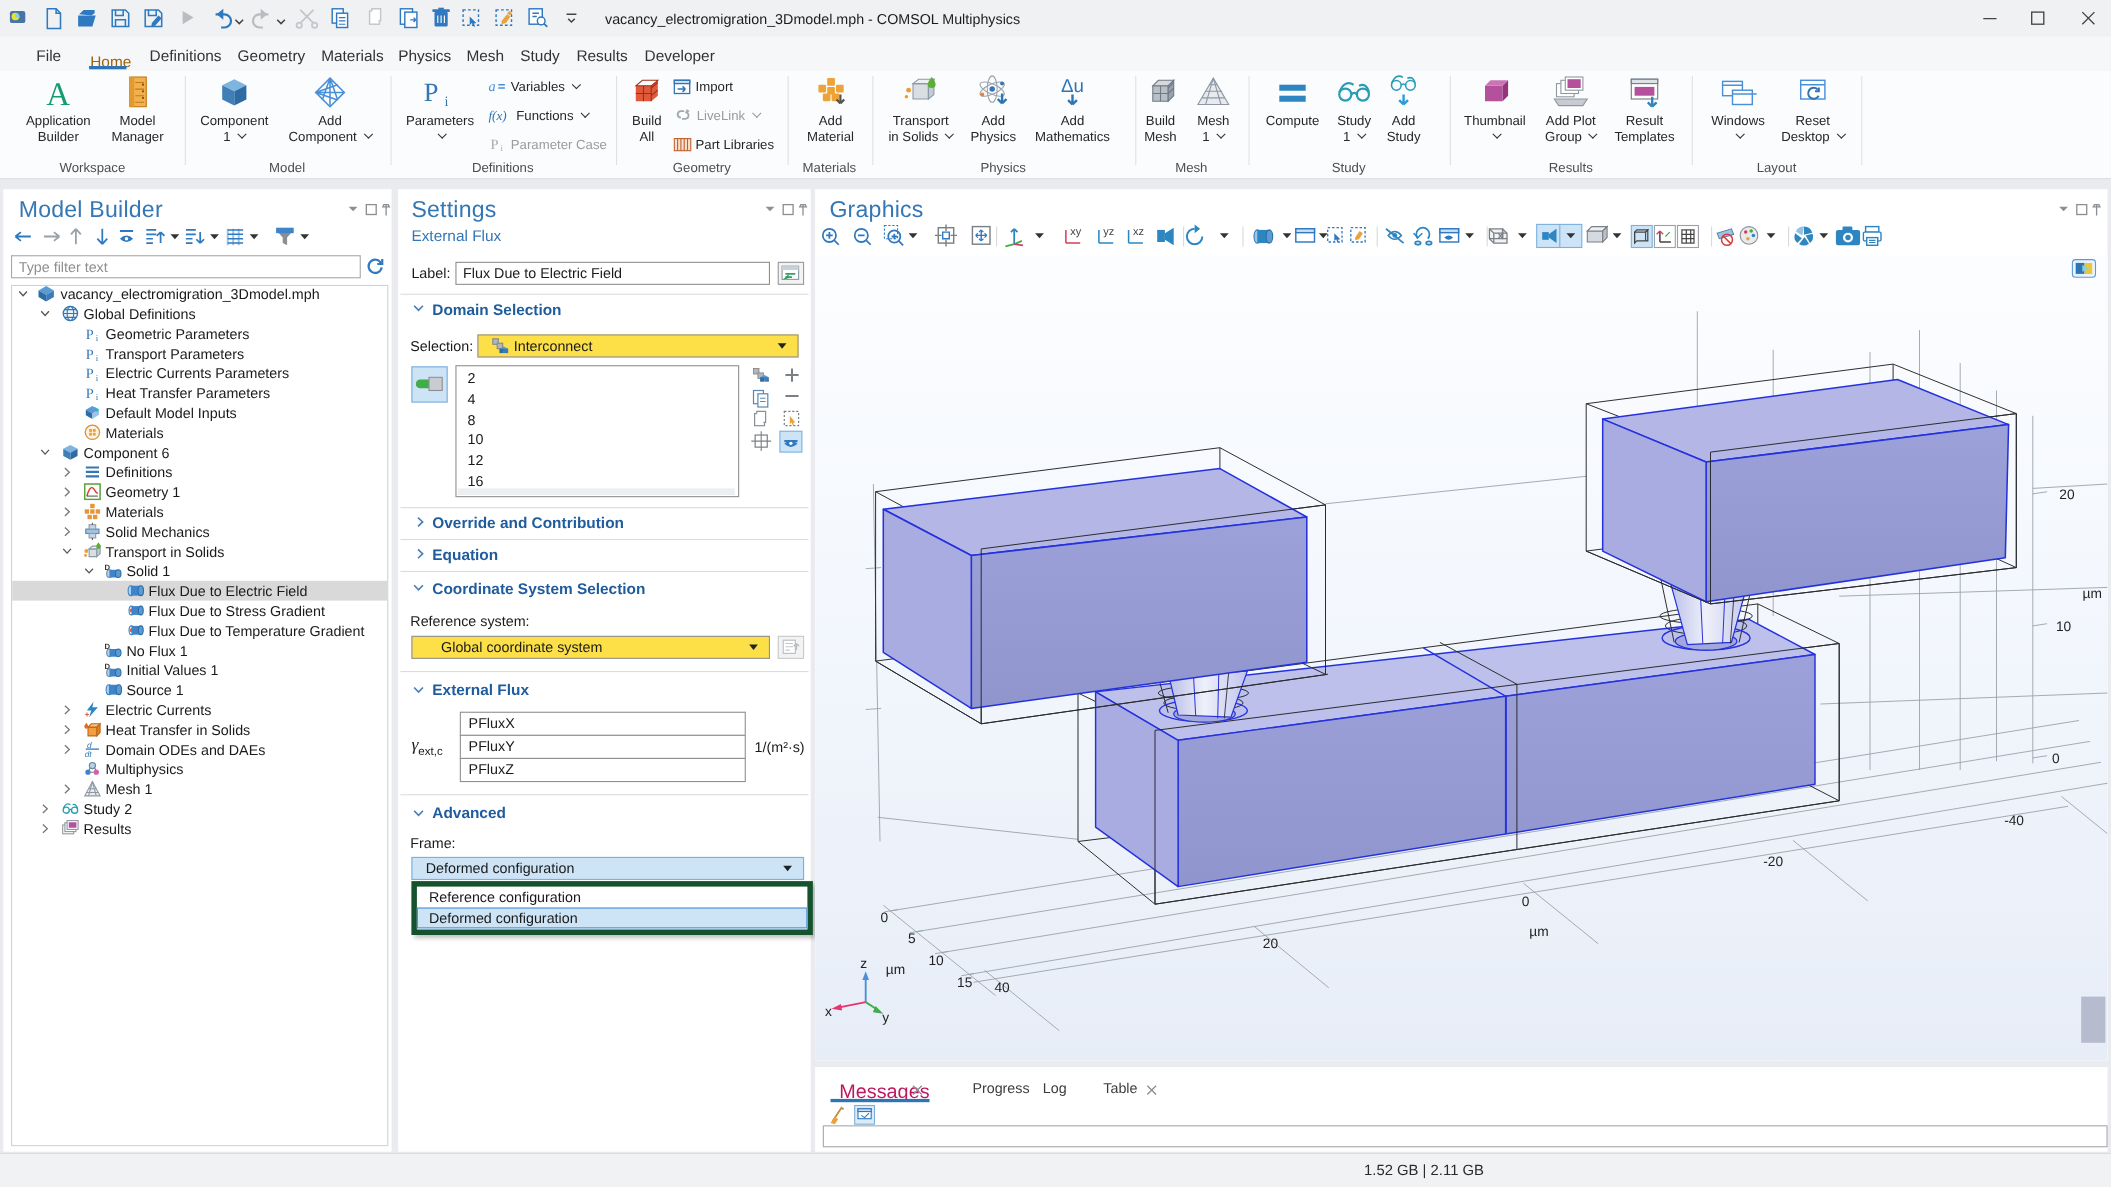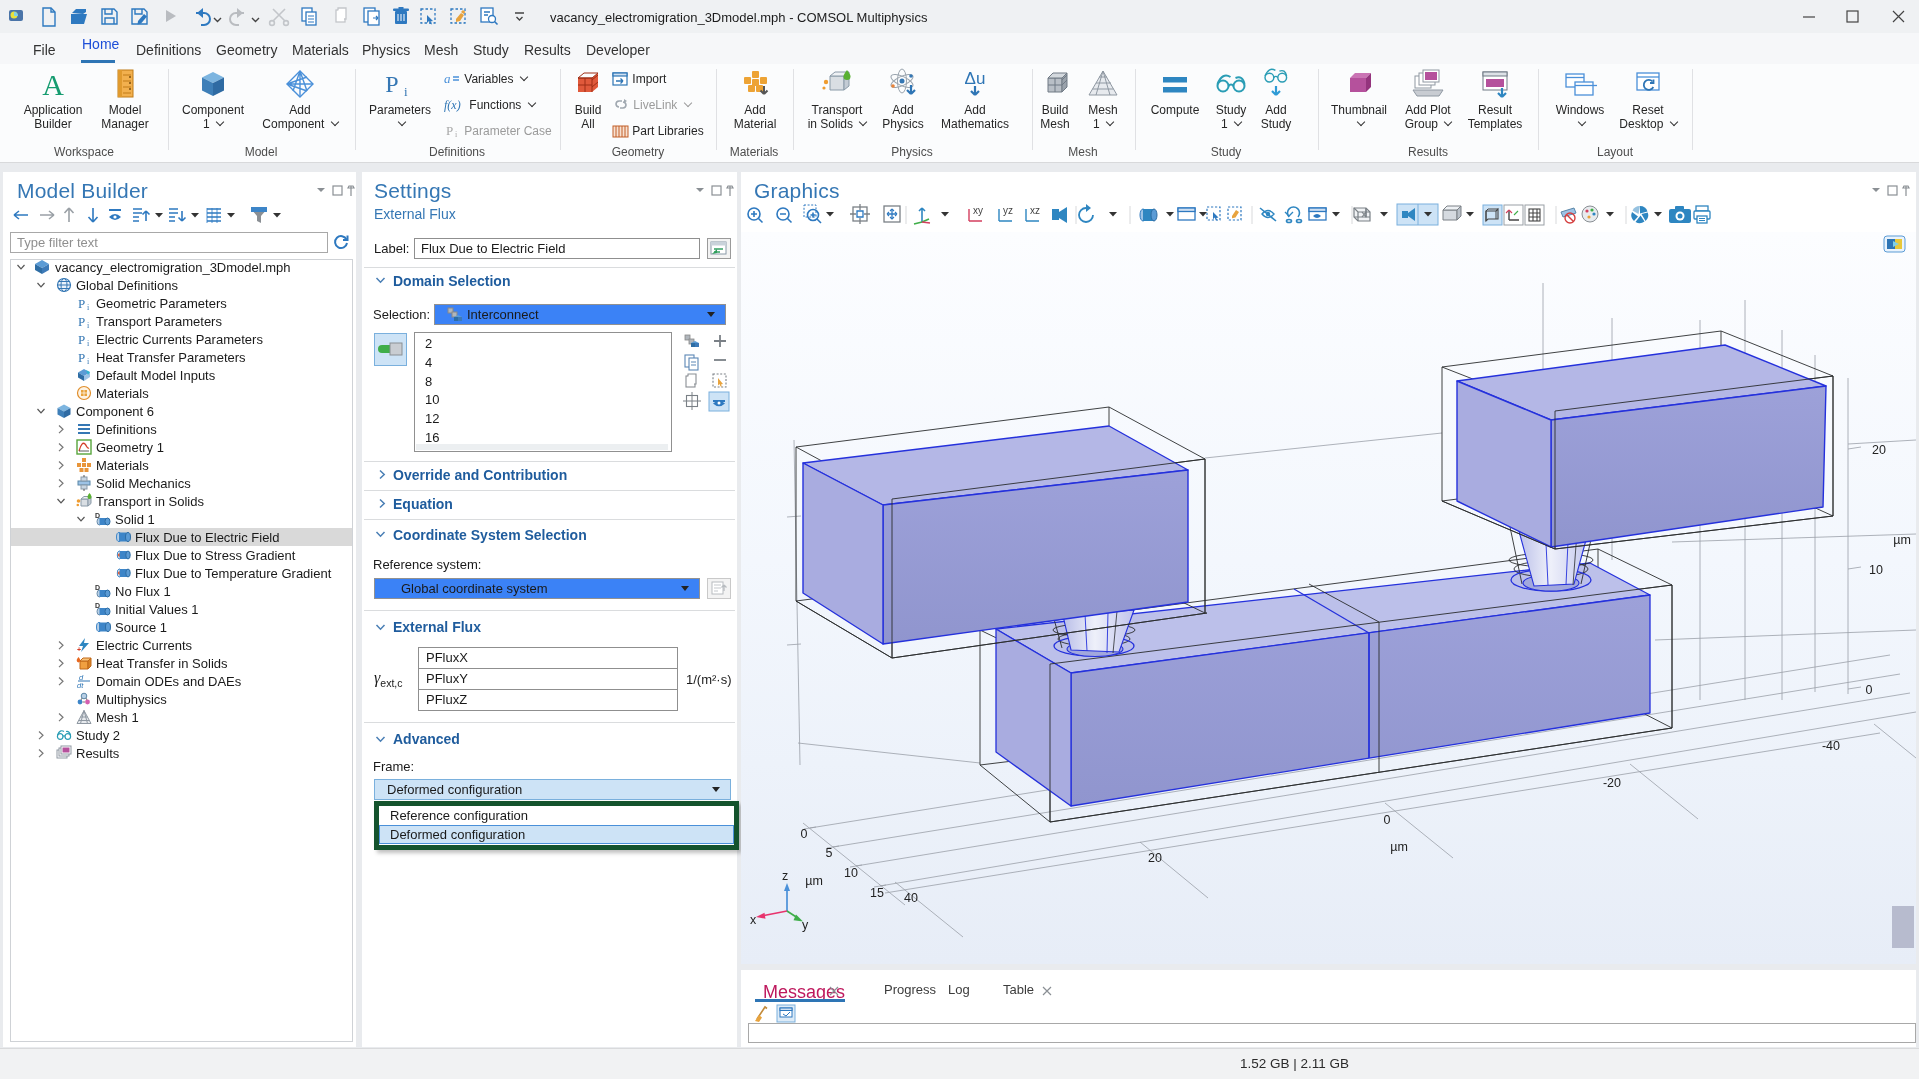--- a/index.html
+++ b/index.html
@@ -5,21 +5,21 @@
 html,body{margin:0;padding:0}
 body{width:1919px;height:1079px;background:#e9ebee;font-family:"Liberation Sans",sans-serif;overflow:hidden;position:relative;font-size:13px;color:#1a1a1a}
 .a{position:absolute}
 .panel{position:absolute;background:#fff}
 .pt{font-size:21px;color:#3577b4;letter-spacing:.2px}
 .sub{font-size:14px;color:#3577b4}
 .sec{font-size:14px;color:#1f5c9d;font-weight:bold}
 .dd{display:inline-block;width:5px;height:5px;border-right:1.4px solid #333;border-bottom:1.4px solid #333;transform:rotate(45deg);margin-left:4px;vertical-align:3px}
 .ddg{border-color:#9b9b9b}
 .inp{position:absolute;background:#fff;border:1px solid #8f8f8f;font-size:13px;color:#1a1a1a}
-.drop{position:absolute;background:#3b82f6;border:1px solid #919191;font-size:13px}
+.drop{position:absolute;background:#fde047;border:1px solid #919191;font-size:13px}
 .arr{position:absolute;width:0;height:0;border-left:4px solid transparent;border-right:4px solid transparent;border-top:5px solid #222}
 .gl{font-size:12px;color:#4d4d4d;text-align:center;position:absolute;bottom:3px}
 .rsep{position:absolute;top:5px;bottom:12px;width:1px;background:#e0e1e4}
 .rbtn{position:absolute;text-align:center;font-size:12px;color:#262626;line-height:14px}
 .rsm{position:absolute;font-size:12px;color:#262626;height:17px;line-height:17px;white-space:nowrap}
 .trow{position:absolute;height:18px;font-size:13px;white-space:nowrap}
 .tc{position:absolute;top:4px}
 .ti{position:absolute;top:1px}
 .tt{position:absolute;top:2px}
 .ticon{display:inline-block;vertical-align:middle;margin-top:-2px}
@@ -102,21 +102,21 @@
 <div class="a" style="left:550px;top:10px;font-size:13px;color:#1c1c1c">vacancy_electromigration_3Dmodel.mph - COMSOL Multiphysics</div>
 
 <svg class="a" style="left:1795px;top:6px" width="120" height="22" viewBox="0 0 120 22">
  <path d="M8 11h12" stroke="#444" stroke-width="1.2" fill="none"></path>
  <rect x="52" y="5" width="11" height="11" stroke="#444" stroke-width="1.2" fill="none"></rect>
  <path d="M98 5l11 11M109 5L98 16" stroke="#444" stroke-width="1.2" fill="none"></path>
 </svg>
 
 <div class="a" style="left:0;top:33px;width:1919px;height:31px;background:#f6f7f9"></div>
 <div class="mtab" style="left:33px;top:42px">File</div>
-<div class="mtab" style="left:82px;top:36px;color:#1d4ed8">Home</div>
+<div class="mtab" style="left:82px;top:48px;color:#a16207">Home</div>
 <div class="a" style="left:81px;top:60px;width:34px;height:3px;background:#2e75b5"></div>
 <div class="mtab" style="left:136px;top:42px">Definitions</div>
 <div class="mtab" style="left:216px;top:42px">Geometry</div>
 <div class="mtab" style="left:292px;top:42px">Materials</div>
 <div class="mtab" style="left:362px;top:42px">Physics</div>
 <div class="mtab" style="left:424px;top:42px">Mesh</div>
 <div class="mtab" style="left:473px;top:42px">Study</div>
 <div class="mtab" style="left:524px;top:42px">Results</div>
 <div class="mtab" style="left:586px;top:42px">Developer</div>
 

